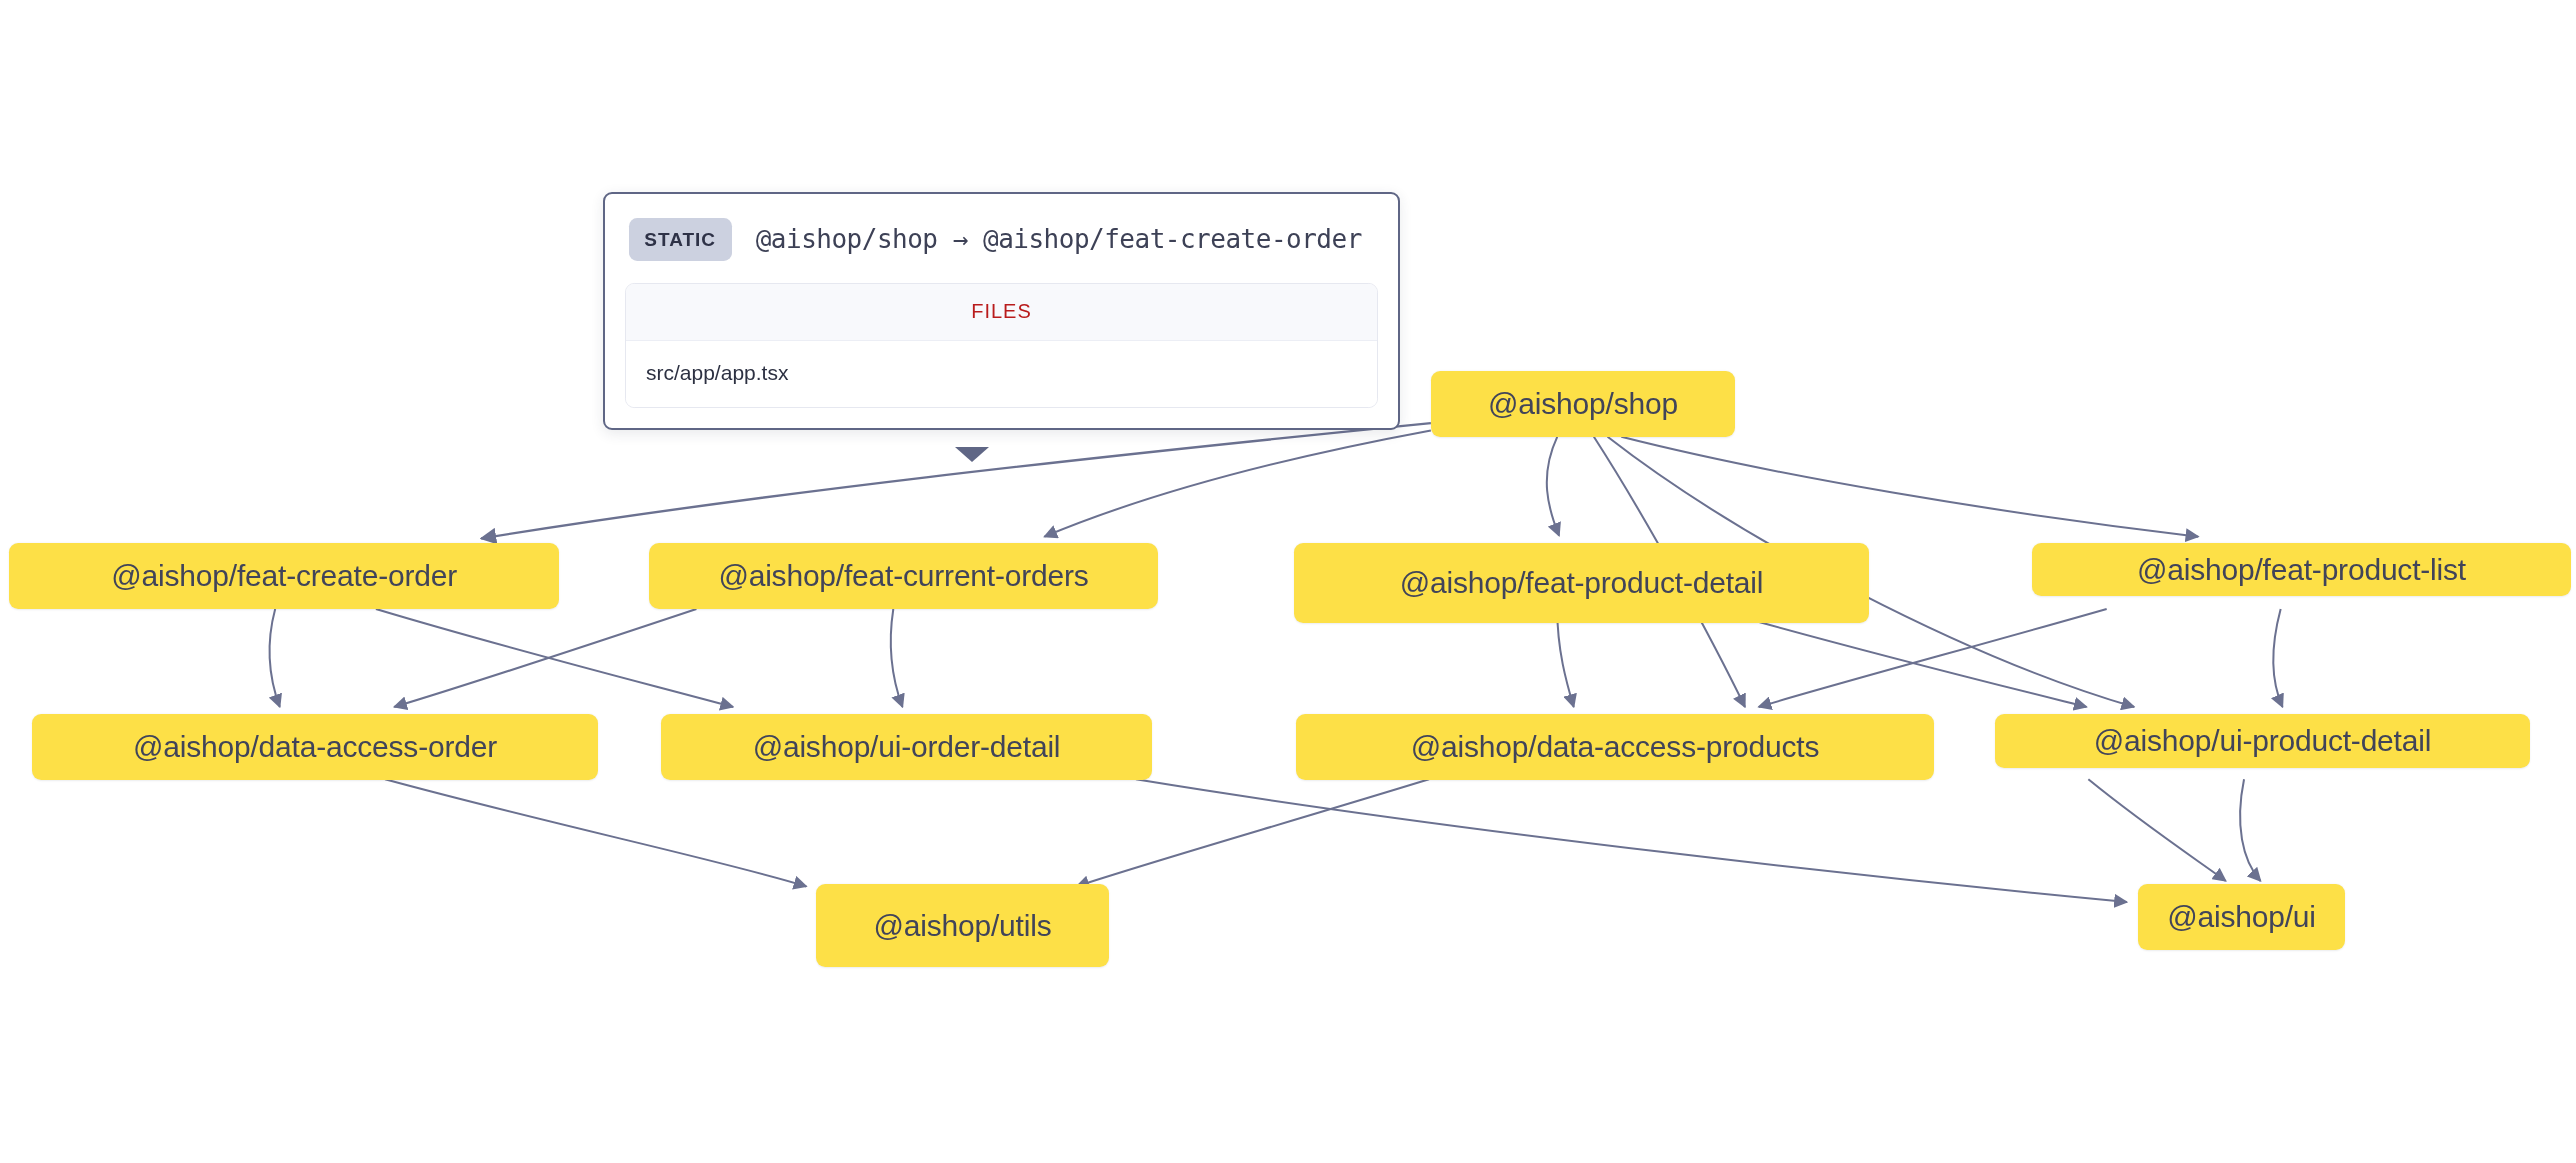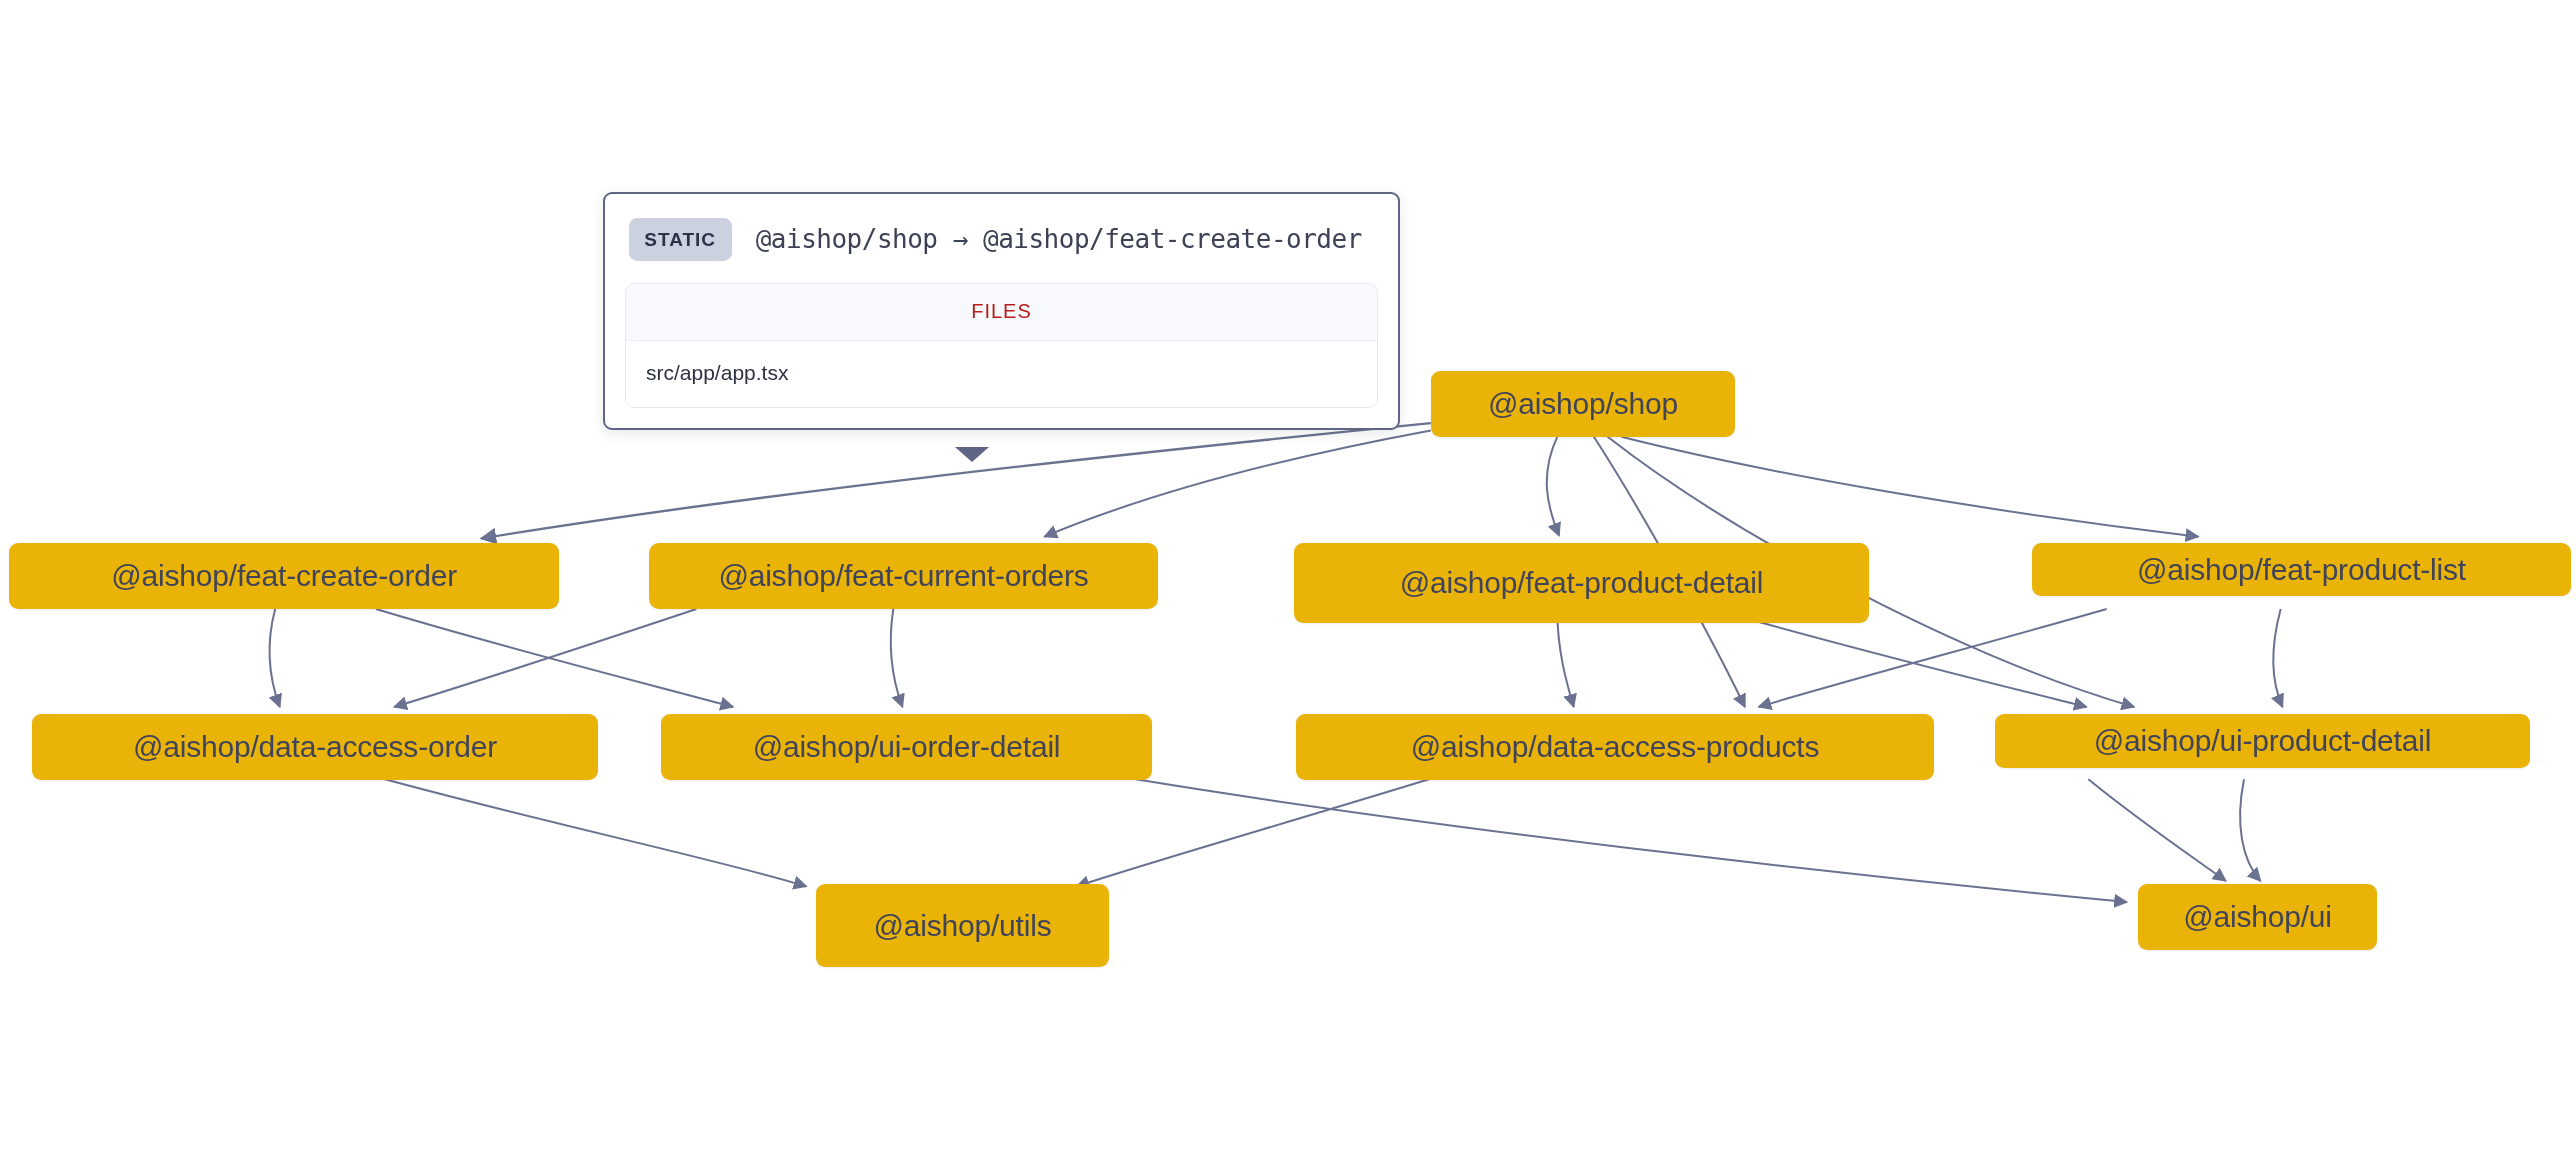--- a/index.html
+++ b/index.html
@@ -27,21 +27,21 @@
     left: 0;
     top: 0;
     width: 2576px;
     height: 1163px;
     pointer-events: none;
   }
 
   .graph-node {
     position: absolute;
     box-sizing: border-box;
-    background: #eab308;
+    background: #fde047;
     border-radius: 9.2px;
     display: flex;
     align-items: center;
     justify-content: center;
     color: #414459;
     font-family: "Liberation Sans", sans-serif;
     font-size: 30px;
     letter-spacing: -0.2px;
     white-space: nowrap;
     box-shadow: 0 0.9px 1.8px rgba(60,64,90,0.10);
@@ -179,21 +179,21 @@
       </div>
       <div class="graph-node" style="left: 1296px; top: 714px; width: 638px; height: 66px;">
         <span>@aishop/data-access-products</span>
       </div>
       <div class="graph-node" style="left: 1995px; top: 714px; width: 535px; height: 54px;">
         <span>@aishop/ui-product-detail</span>
       </div>
       <div class="graph-node" style="left: 816px; top: 884px; width: 293px; height: 83px;">
         <span>@aishop/utils</span>
       </div>
-      <div class="graph-node" style="left: 2138px; top: 884px; width: 239px; height: 66px;">
+      <div class="graph-node" style="left: 2138px; top: 884px; width: 207px; height: 66px;">
         <span>@aishop/ui</span>
       </div>
     </div>
 
   <div id="edge-tooltip">
     <div class="tooltip-header">
       <span class="static-badge">STATIC</span>
       <span class="tooltip-title">@aishop/shop → @aishop/feat-create-order</span>
     </div>
     <div class="files-panel">

